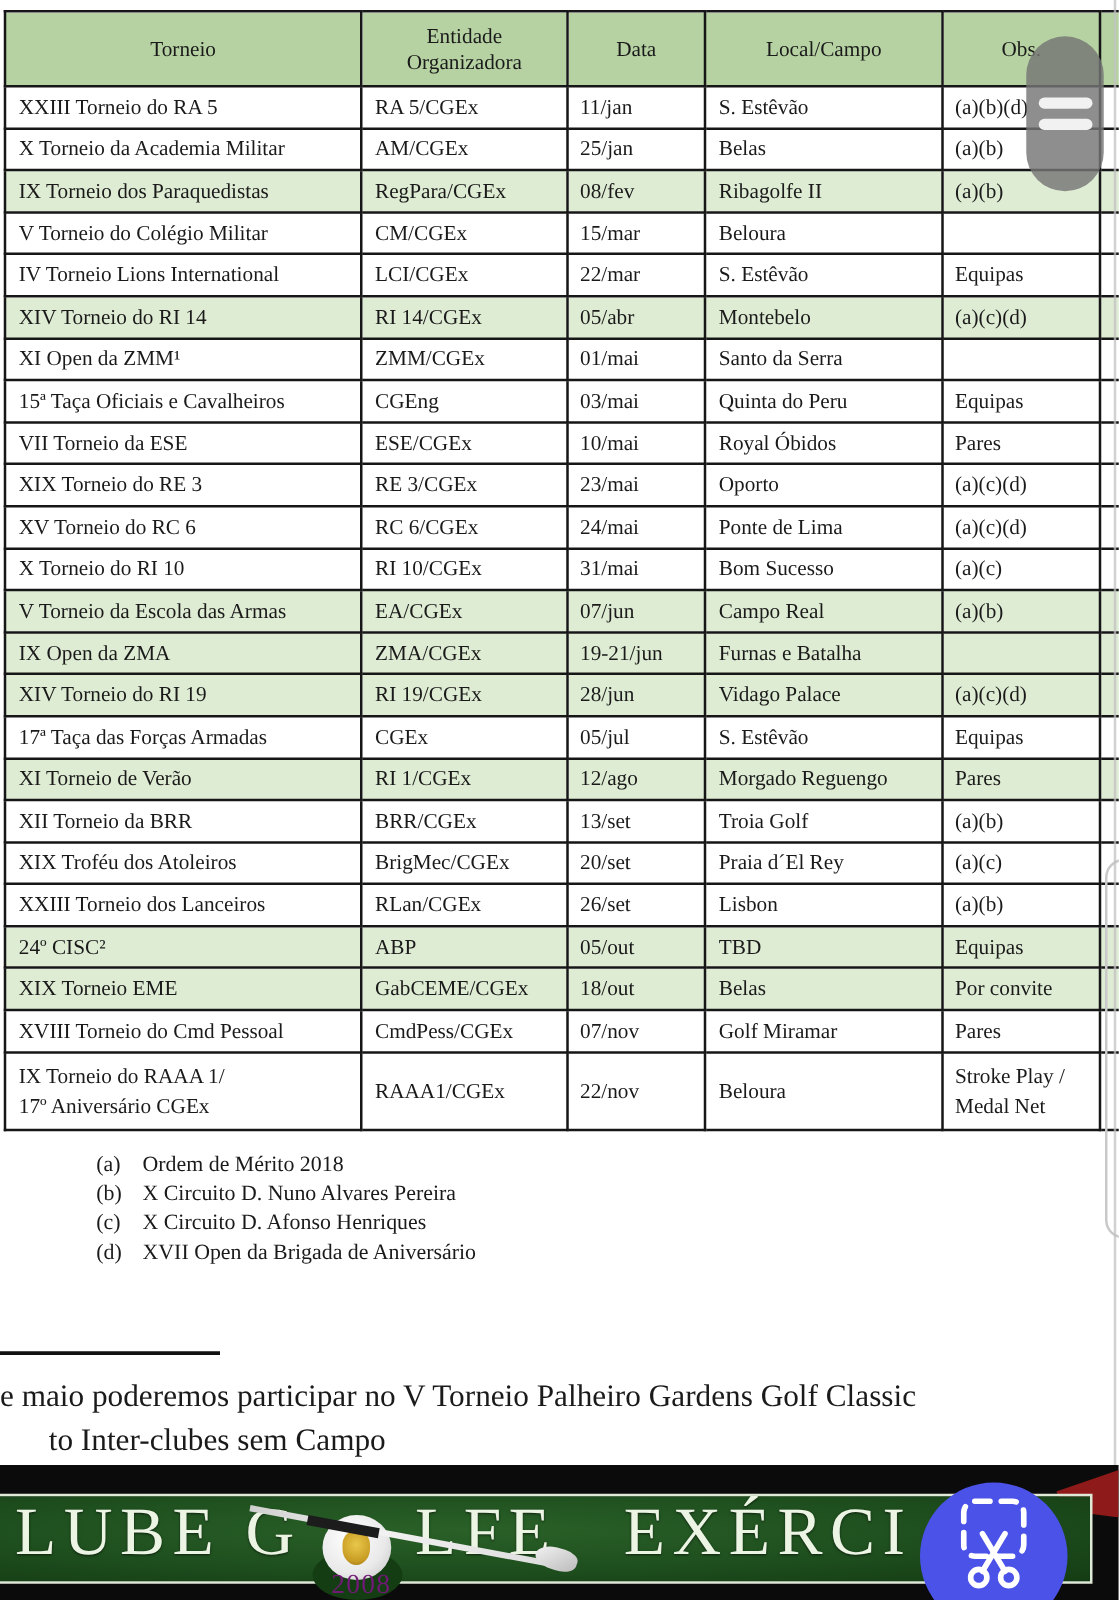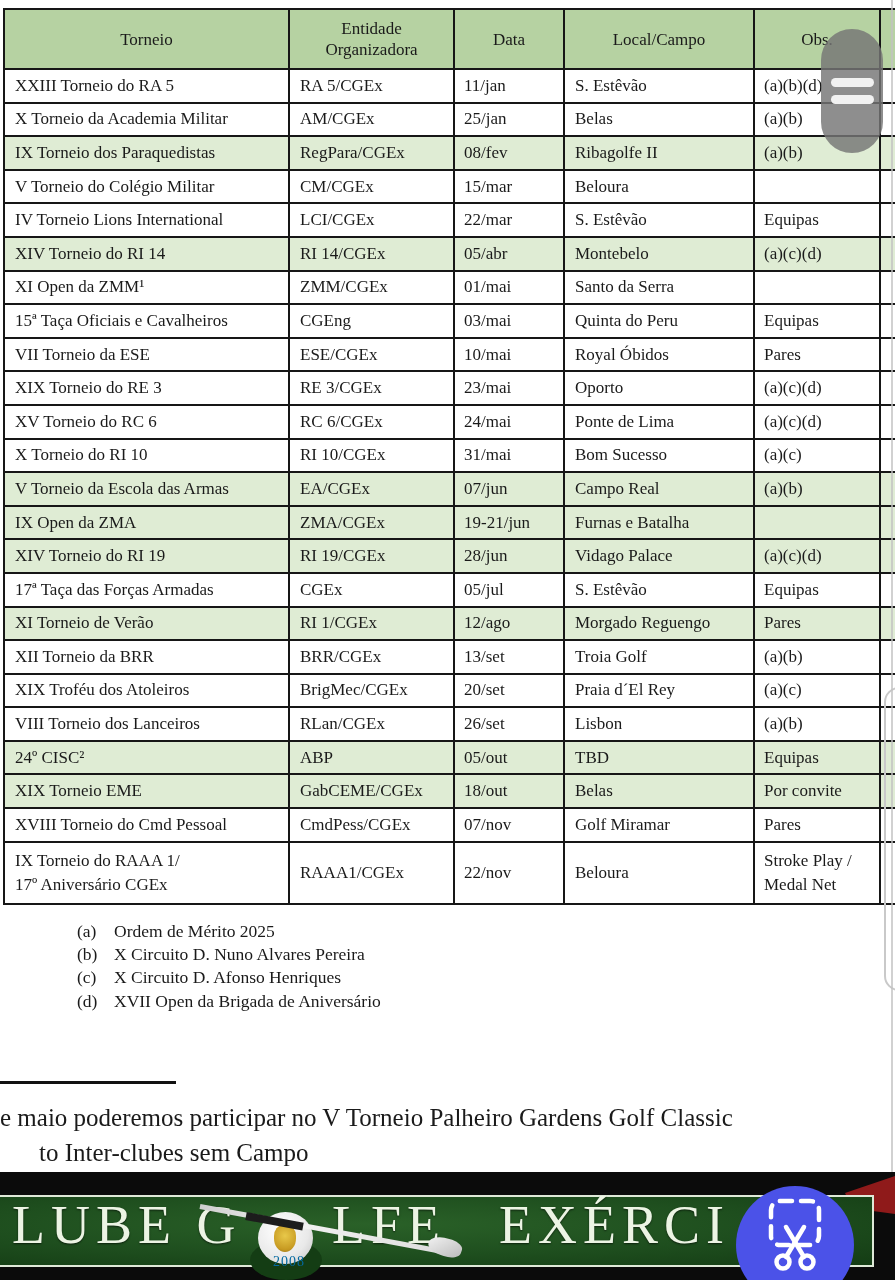--- a/index.html
+++ b/index.html
@@ -47,22 +47,22 @@
         background:radial-gradient(circle at 50% 40%, #e8c84a 0%, #c79a22 70%, #8a6a12 100%);}
   .shadow-ball{position:absolute;left:250px;top:1240px;width:72px;height:40px;border-radius:50%;
         background:#143d14;}
   .club-shaft{position:absolute;left:200px;top:1204px;width:252px;height:5px;background:
         linear-gradient(90deg,#cfcfcf 0%,#f2f2f2 40%,#dcdcdc 100%);
         transform:rotate(10.5deg);transform-origin:left center;}
   .club-grip{position:absolute;left:246px;top:1212px;width:58px;height:8px;background:#1c1c1c;
         transform:rotate(10.5deg);transform-origin:left center;}
   .club-head{position:absolute;left:428px;top:1238px;width:34px;height:18px;border-radius:60% 40% 50% 50%;
         background:linear-gradient(135deg,#f4f4f4,#b9b9b9);transform:rotate(18deg);}
-  .year{position:absolute;left:250px;top:1254px;width:78px;text-align:center;font-size:14px;
-        color:#0369a1;letter-spacing:1px;}
+  .year{position:absolute;left:250px;top:1254px;width:78px;text-align:center;font-size:22px;
+        color:#701a75;letter-spacing:1px;}
 
   
   .scroll-pill{position:absolute;left:821px;top:29px;width:62px;height:124px;border-radius:31px;
         background:rgba(117,117,117,0.82);}
   .scroll-pill .bar{position:absolute;left:10px;width:43px;height:9px;border-radius:4.5px;background:#f1f1f1;}
   .scroll-pill .bar.b1{top:49px;} .scroll-pill .bar.b2{top:66px;}
 
   .side-outline{position:absolute;left:884px;top:687px;width:26px;height:300px;
         border:2px solid #c9c9c9;border-radius:15px;background:transparent;}
   .edge-line{position:absolute;left:891px;top:0;width:2px;height:1172px;background:#c2c2c2;opacity:.75;}
@@ -242,21 +242,21 @@
         </tr>
         <tr>
           <td class="c-torneio">XIX Troféu dos Atoleiros</td>
           <td class="c-entidade">BrigMec/CGEx</td>
           <td class="c-data">20/set</td>
           <td class="c-local">Praia d´El Rey</td>
           <td class="c-obs">(a)(c)</td>
           <td class="filler"></td>
         </tr>
         <tr>
-          <td class="c-torneio">VIII Torneio dos Lanceiros</td>
+          <td class="c-torneio">XXIII Torneio dos Lanceiros</td>
           <td class="c-entidade">RLan/CGEx</td>
           <td class="c-data">26/set</td>
           <td class="c-local">Lisbon</td>
           <td class="c-obs">(a)(b)</td>
           <td class="filler"></td>
         </tr>
         <tr class="hl">
           <td class="c-torneio">24º CISC²</td>
           <td class="c-entidade">ABP</td>
           <td class="c-data">05/out</td>
@@ -289,21 +289,21 @@
           <td class="c-obs">Stroke Play /
 Medal Net</td>
           <td class="filler"></td>
         </tr>
       </tbody>
   </table>
 
   <div class="footnotes" id="footnotes">
       <div class="fn-line">
         <span class="fn-label">(a)</span>
-        <span>Ordem de Mérito 2025</span>
+        <span>Ordem de Mérito 2018</span>
       </div>
       <div class="fn-line">
         <span class="fn-label">(b)</span>
         <span>X Circuito D. Nuno Alvares Pereira</span>
       </div>
       <div class="fn-line">
         <span class="fn-label">(c)</span>
         <span>X Circuito D. Afonso Henriques</span>
       </div>
       <div class="fn-line">

